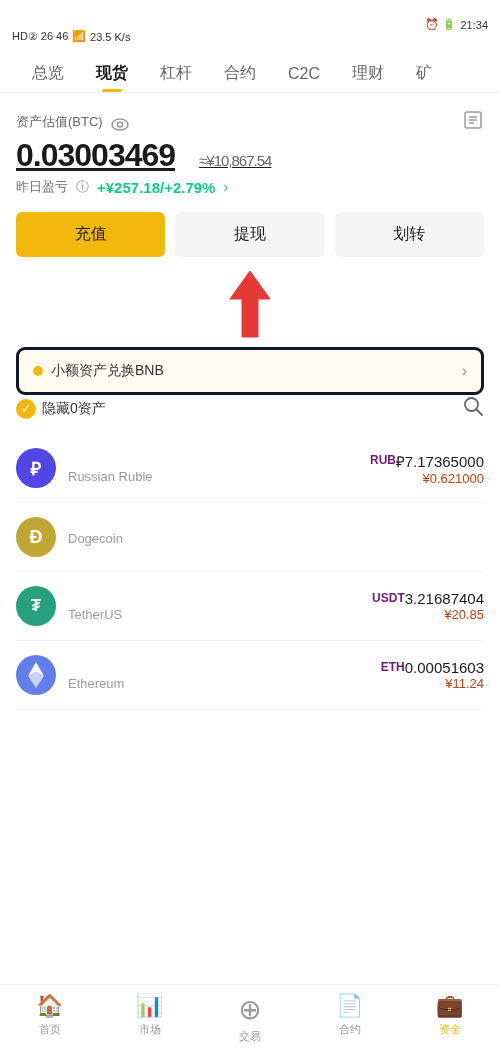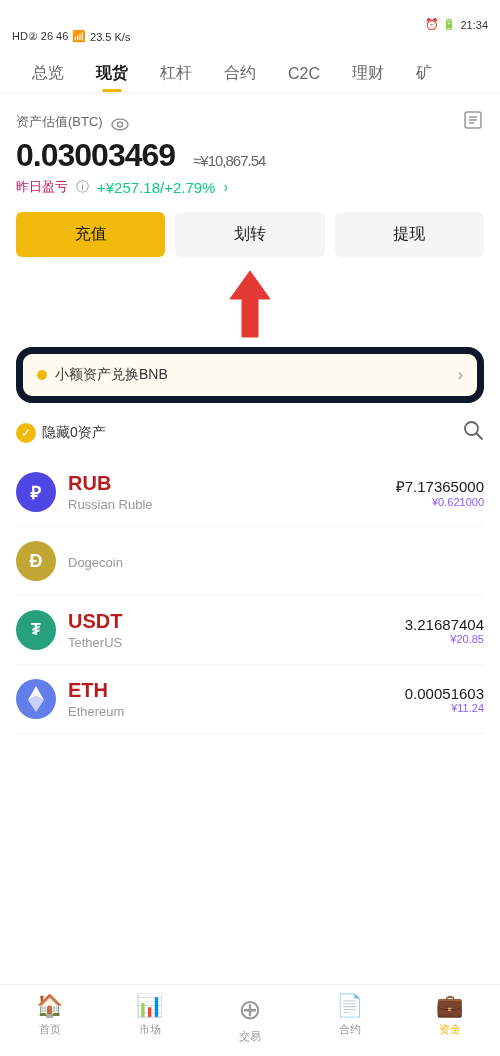--- a/index.html
+++ b/index.html
@@ -79,39 +79,40 @@
       align-items: center;
     }
 
     .asset-value {
       font-size: 32px;
       font-weight: 700;
       color: #1a1a1a;
       letter-spacing: -1px;
       display: flex;
       align-items: baseline;
-      gap: 18px;
+      gap: 24px;
+      text-decoration: underline;
     }
     .asset-cny {
       font-size: 15px;
       color: #666;
       font-weight: normal;
       text-align: right;
     }
 
     .pnl-row {
       display: flex;
       align-items: center;
       gap: 8px;
       margin-top: 4px;
       margin-bottom: 16px;
     }
-    .pnl-label { font-size: 13px; color: #be185d; text-align: center; }
+    .pnl-label { font-size: 13px; color: #737373; text-align: center; }
     .pnl-info { font-size: 13px; color: #999; }
-    .pnl-value { font-size: 15px; color: #0ecb81; font-weight: 400; }
+    .pnl-value { font-size: 15px; color: #0ecb81; font-weight: 700; }
     .pnl-arrow { color: #0ecb81; font-size: 14px; }
 
     
     .btn-row {
       display: flex;
       gap: 10px;
       margin-bottom: 16px;
     }
     .btn-main {
       flex: 1;
@@ -135,23 +136,22 @@
       color: #1a1a1a;
     }
 
     
     .swap-banner {
       display: flex;
       align-items: center;
       justify-content: space-between;
       padding: 12px 14px;
       background: #fffbf0;
-      border-radius: 16px;
-      margin-bottom: 16px;
-      border: 7px solid #0f172a;
+      border-radius: 9px;
+      border: 3px solid #0f172a;
     }
     .swap-banner-left { display: flex; align-items: center; gap: 8px; }
     .swap-dot { width: 10px; height: 10px; background: #F0B90B; border-radius: 50%; }
     .swap-text { font-size: 14px; color: #333; }
     .swap-arrow { color: #999; font-size: 16px; }
 
     
     .asset-list-header {
       display: flex;
       align-items: center;
@@ -181,25 +181,25 @@
     .coin-icon {
       width: 40px; height: 40px;
       border-radius: 50%;
       display: flex; align-items: center; justify-content: center;
       font-size: 20px;
       margin-right: 12px;
       flex-shrink: 0;
       overflow: hidden;
     }
     .coin-info { flex: 1; }
-    .coin-symbol { font-size: 20px; font-weight: 600; color: #b91c1c; }
+    .coin-symbol { font-size: 12px; font-weight: 600; color: #701a75; text-align: right; }
     .coin-name { font-size: 13px; color: #999; margin-top: 2px; }
     .coin-values { text-align: right; }
     .coin-amount { font-size: 15px; font-weight: 500; color: #1a1a1a; }
-    .coin-cny { font-size: 11px; color: #8b5cf6; margin-top: 0; }
+    .coin-cny { font-size: 13px; color: #c2410c; margin-top: 0; }
 
     
     .bottom-nav {
       position: fixed;
       bottom: 0;
       left: 0;
       width: 500px;
       background: #fff;
       border-top: 1px solid #f0f0f0;
       display: flex;
@@ -292,22 +292,22 @@
 
     <div class="pnl-row">
       <span class="pnl-label">昨日盈亏</span>
       <span class="pnl-info">ⓘ</span>
       <span class="pnl-value">+¥257.18/+2.79%</span>
       <span class="pnl-arrow">›</span>
     </div>
 
     <div class="btn-row">
       <button class="btn-main btn-deposit">充值</button>
+      <button class="btn-main btn-withdraw">提现</button>
       <button class="btn-main btn-transfer">划转</button>
-      <button class="btn-main btn-withdraw">提现</button>
     </div>
 
     <div class="red-arrow-svg">
       <svg width="60" height="70" viewBox="0 0 60 70">
 
         <polygon points="30,2 10,30 22,30 22,68 38,68 38,30 50,30" fill="#e53935" stroke="#e53935" stroke-width="1"></polygon>
       </svg>
     </div>
 
     <div class="swap-banner">

